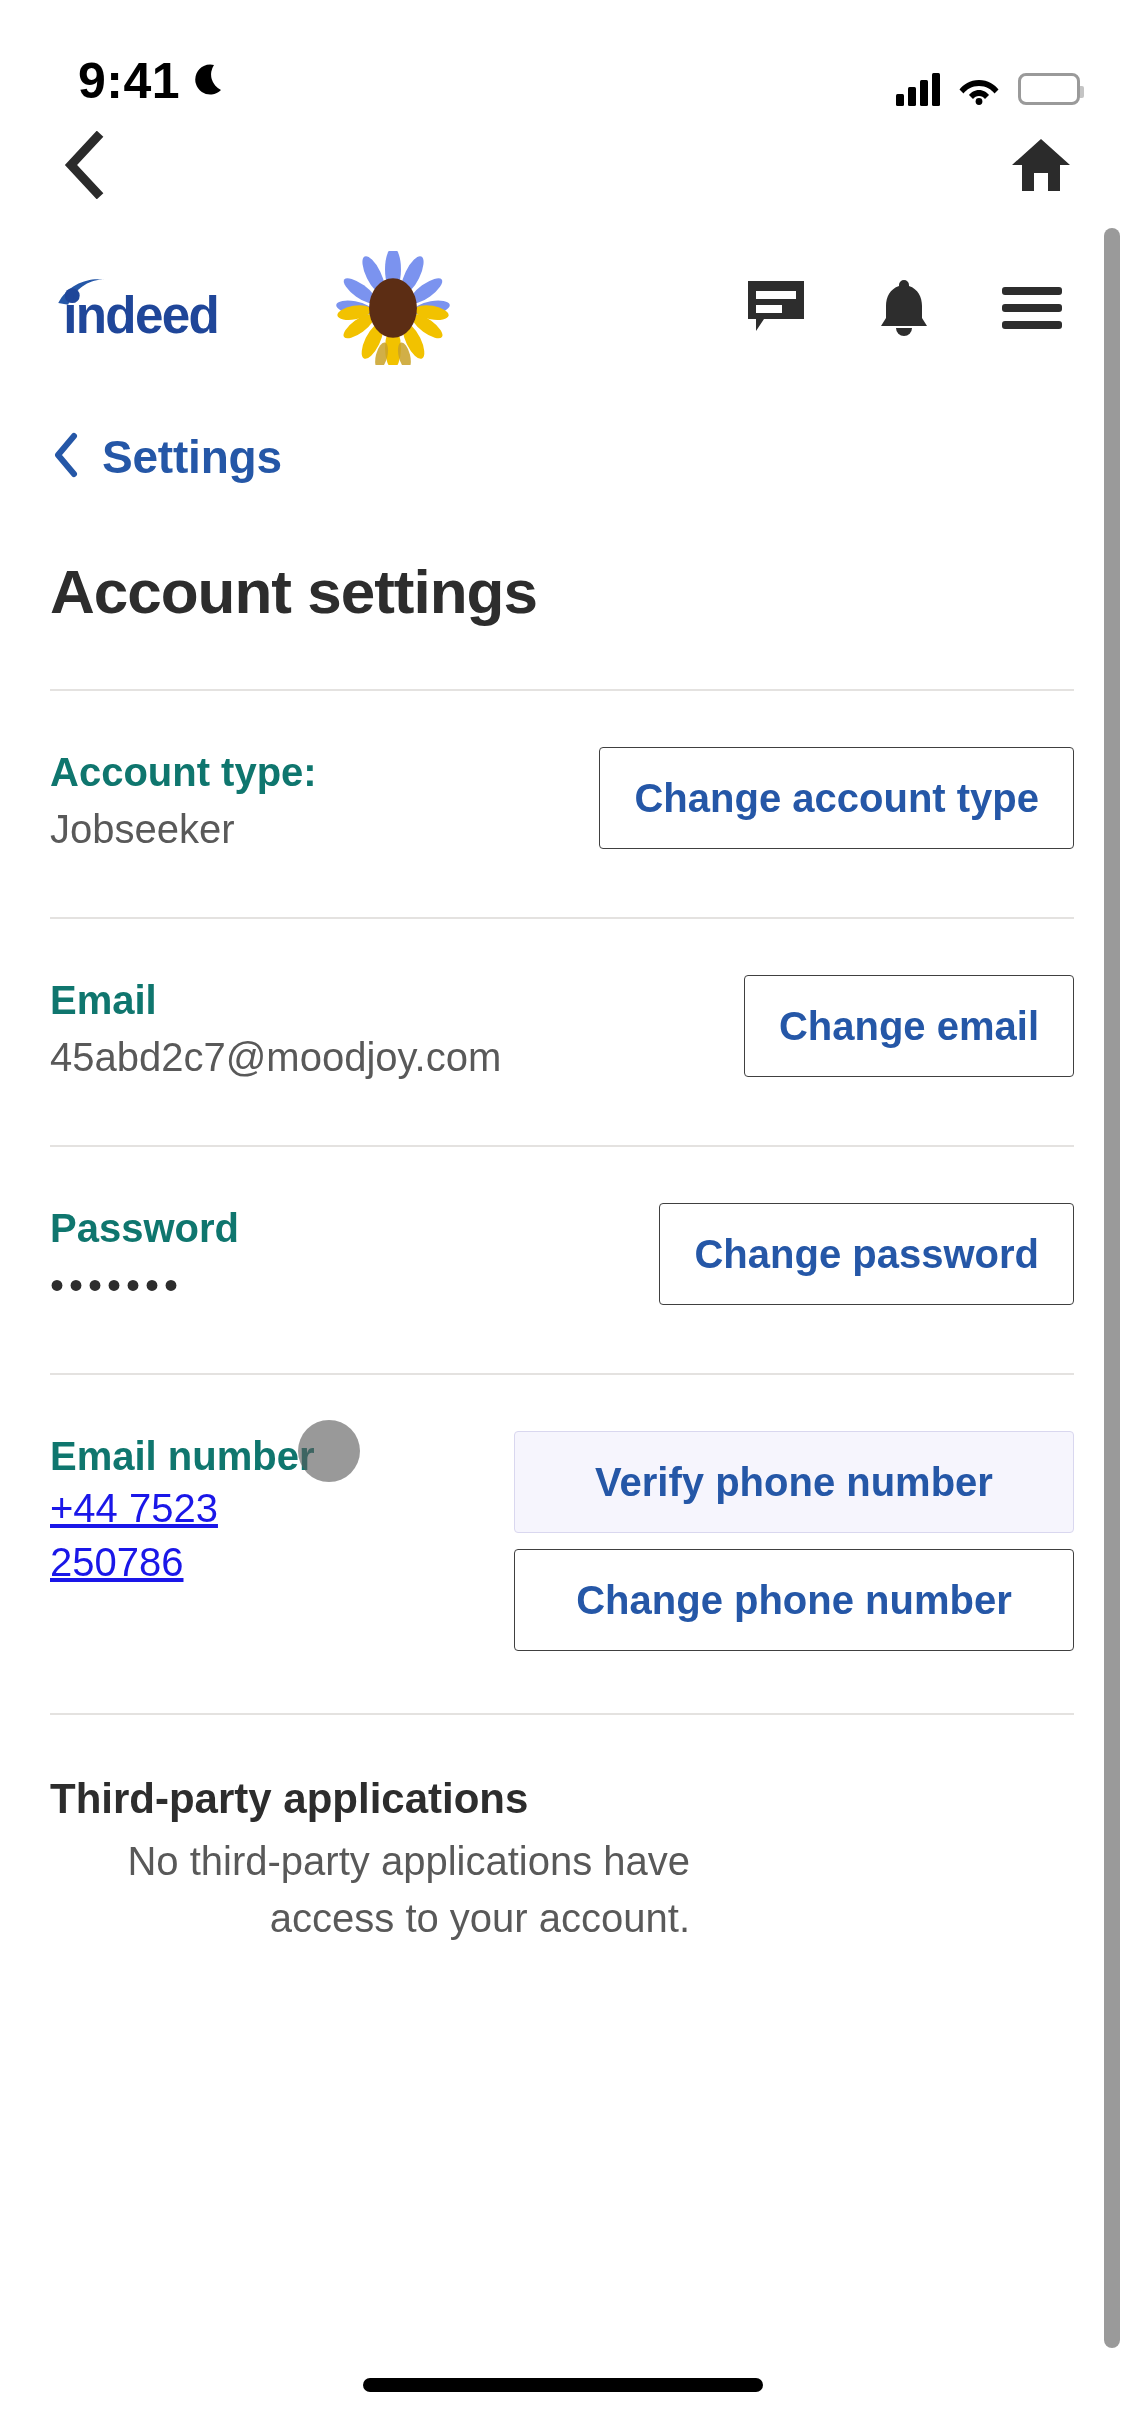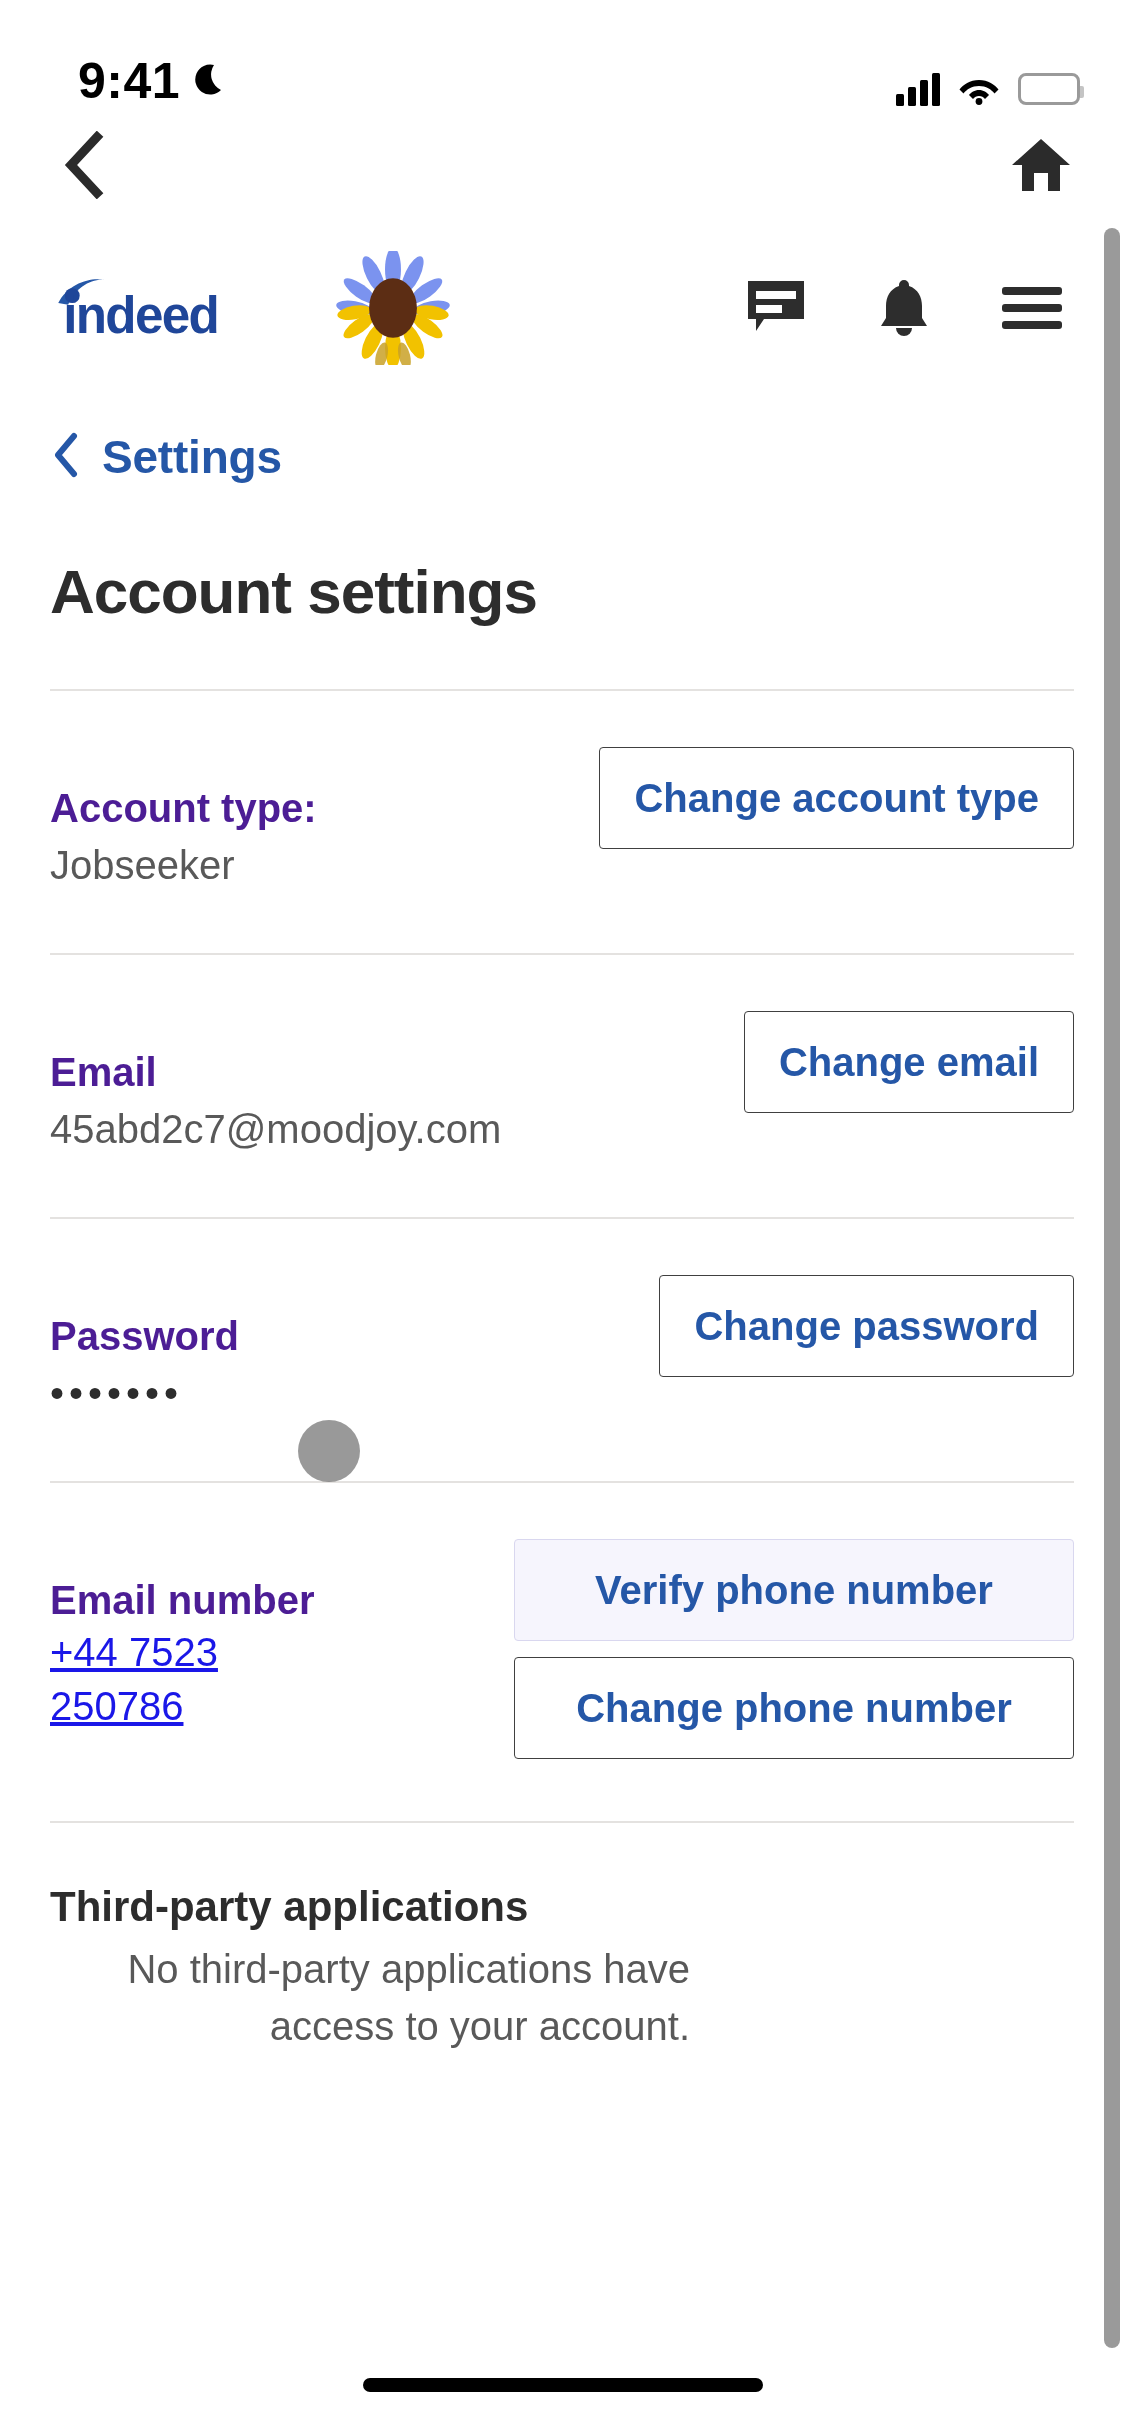--- a/index.html
+++ b/index.html
@@ -101,21 +101,21 @@
 
   
   .row {
     display:flex; align-items:flex-start;
     padding:56px 52px 0 50px;
     min-height:150px;
     position:relative;
   }
   .row-info { flex:0 0 auto; max-width:420px; }
   .row-label {
-    font-size:40px; font-weight:700; color:#4c1d95; line-height:1.25;margin-top:36px;
+    font-size:40px; font-weight:700; color:#0f766e; line-height:1.25;
   }
   .row-value {
     font-size:40px; color:#595959; line-height:1.3; margin-top:6px;
     white-space:nowrap;
   }
   .row-value.dots { font-size:40px; letter-spacing:5px; color:#2d2d2d; }
   .row-value.link {
     color:#1a17e8; text-decoration:underline; white-space:normal;
     max-width:280px; line-height:1.35;
   }

